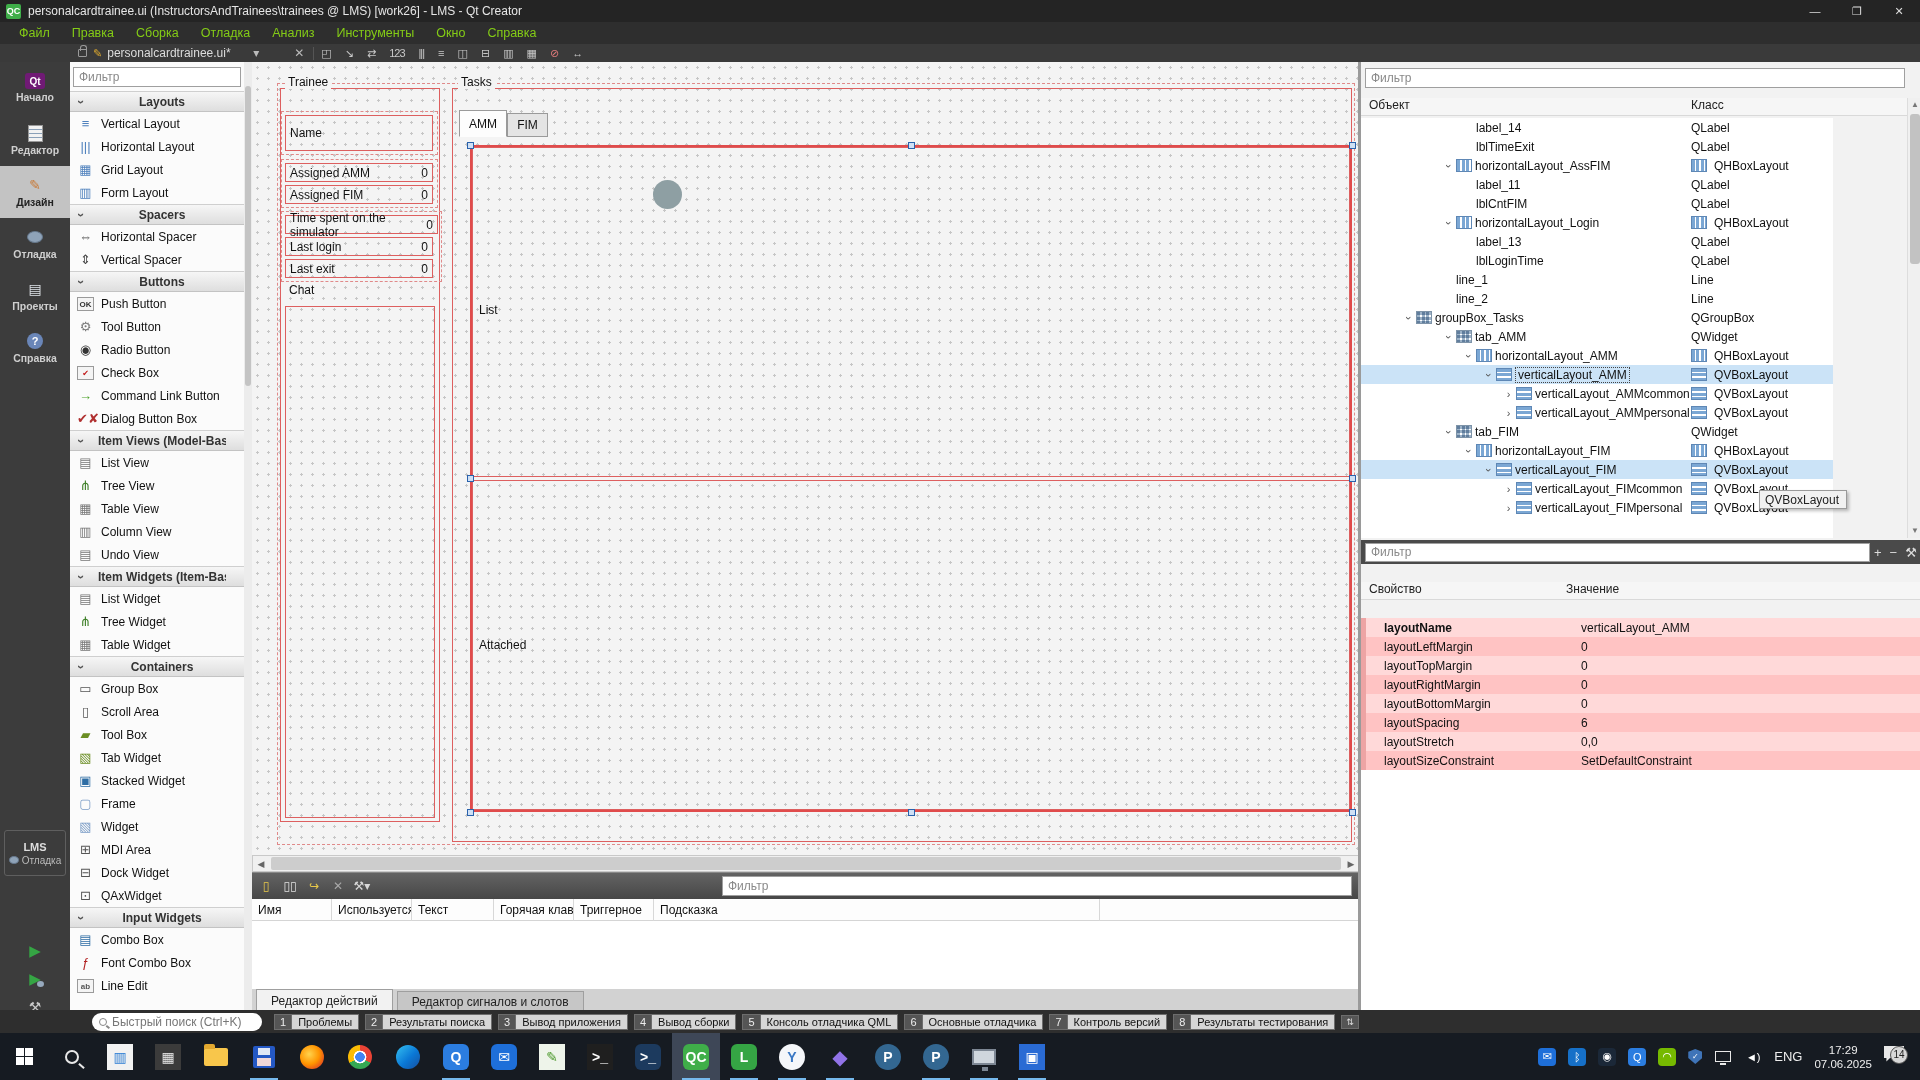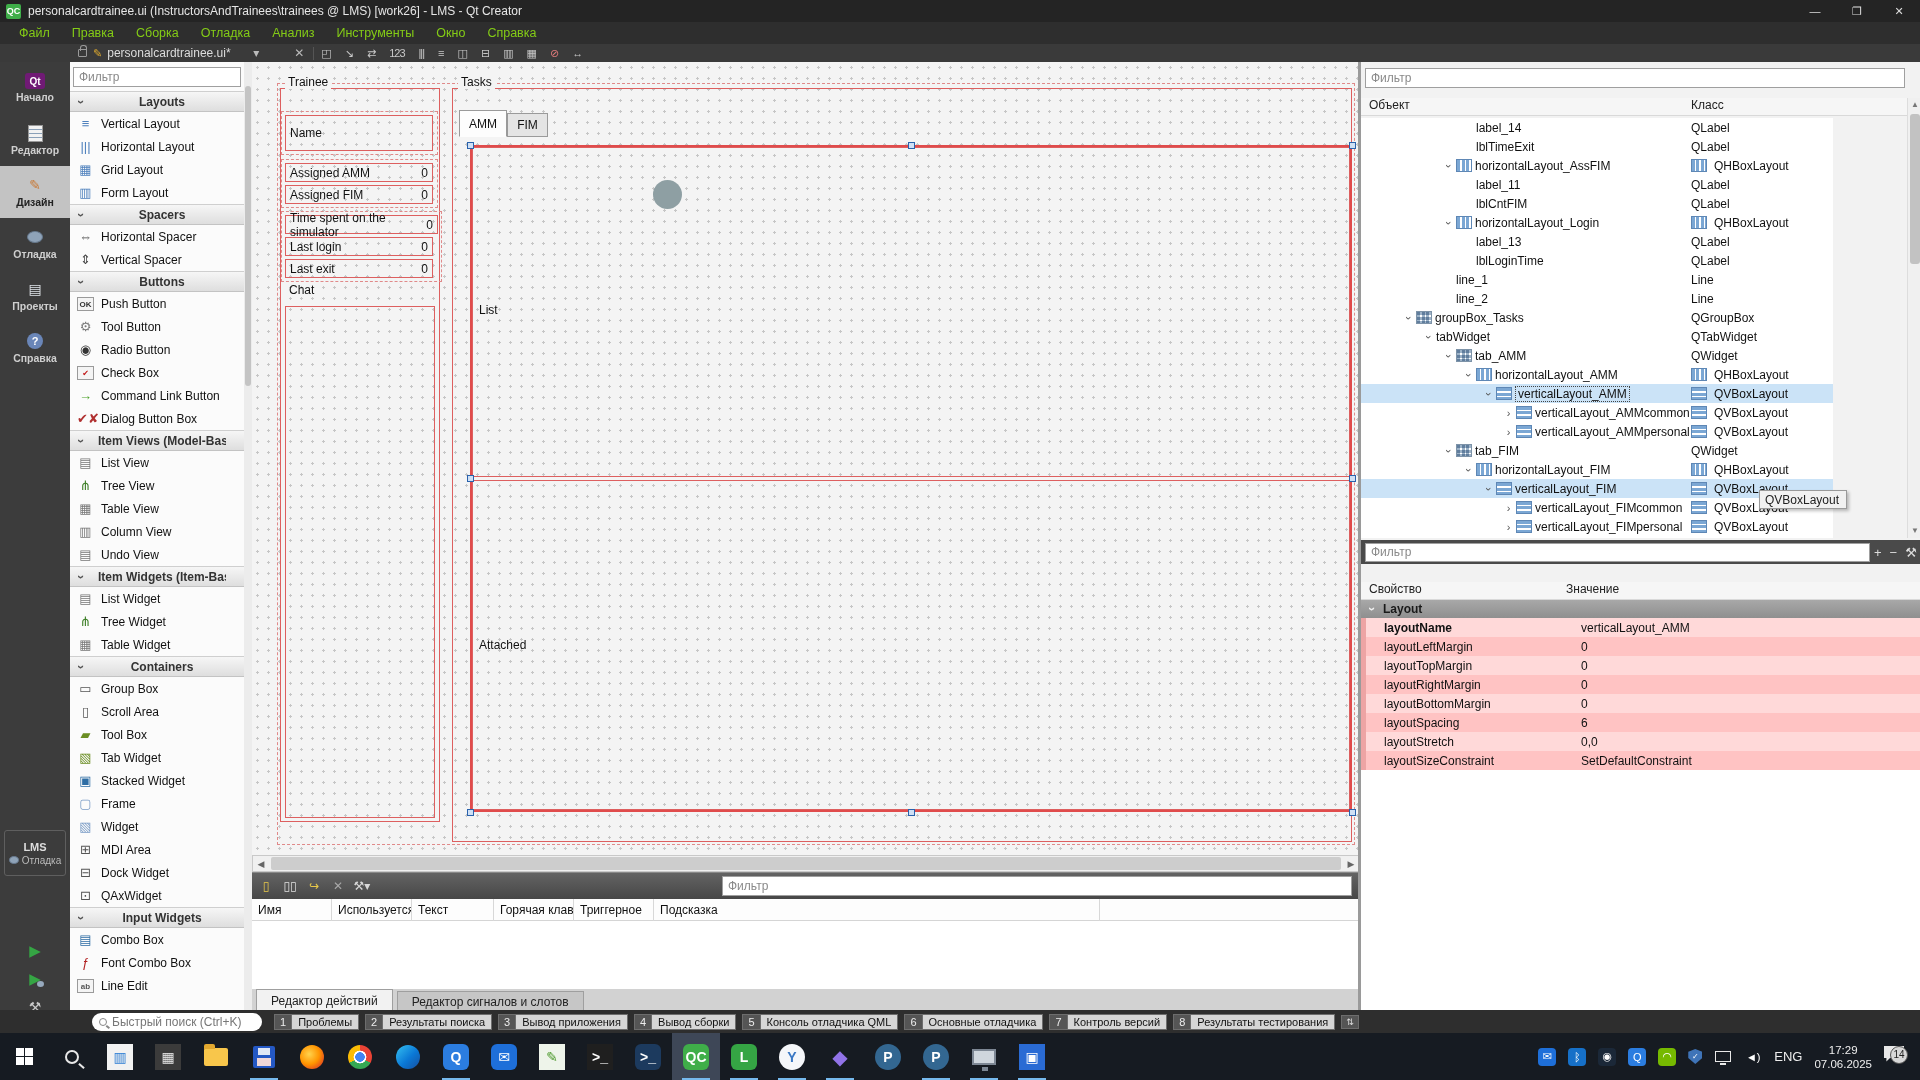--- a/index.html
+++ b/index.html
@@ -653,29 +653,20 @@
           <div class="tr-name" style="left: 40px;">
             <span class="tr-chev exp">›</span>
             <span class="ti ti-g"></span>
             <span>groupBox_Tasks</span>
           </div>
           <div class="tr-class">
             <span>QGroupBox</span>
           </div>
         </div>
         <div class="tree-row">
-          <div class="tr-name" style="left: 60px;">
-            <span class="tr-chev exp">›</span>
-            <span>tabWidget</span>
-          </div>
-          <div class="tr-class">
-            <span>QTabWidget</span>
-          </div>
-        </div>
-        <div class="tree-row">
           <div class="tr-name" style="left: 80px;">
             <span class="tr-chev exp">›</span>
             <span class="ti ti-g"></span>
             <span>tab_AMM</span>
           </div>
           <div class="tr-class">
             <span>QWidget</span>
           </div>
         </div>
         <div class="tree-row">
@@ -786,24 +777,20 @@
 
     <div id="prop-filter-row">
       <div class="filter-input" id="pe-filter">Фильтр</div>
       <span class="pf-btn">+</span>
       <span class="pf-btn">−</span>
       <span class="pf-btn">⚒</span>
     </div>
     <div id="pe-colheader">
       <span class="h1">Свойство</span>
       <span class="h2">Значение</span>
-    </div>
-    <div id="pe-group">
-      <span class="chev" style="color:#f0f0f0;margin:0 6px;">›</span>
-      <span>Layout</span>
     </div>
     <div id="pe-rows">
         <div class="prop-row even">
           <div class="prop-name" style="font-weight: bold;">layoutName</div>
           <div class="prop-val">verticalLayout_AMM</div>
         </div>
         <div class="prop-row odd">
           <div class="prop-name">layoutLeftMargin</div>
           <div class="prop-val">0</div>
         </div>

